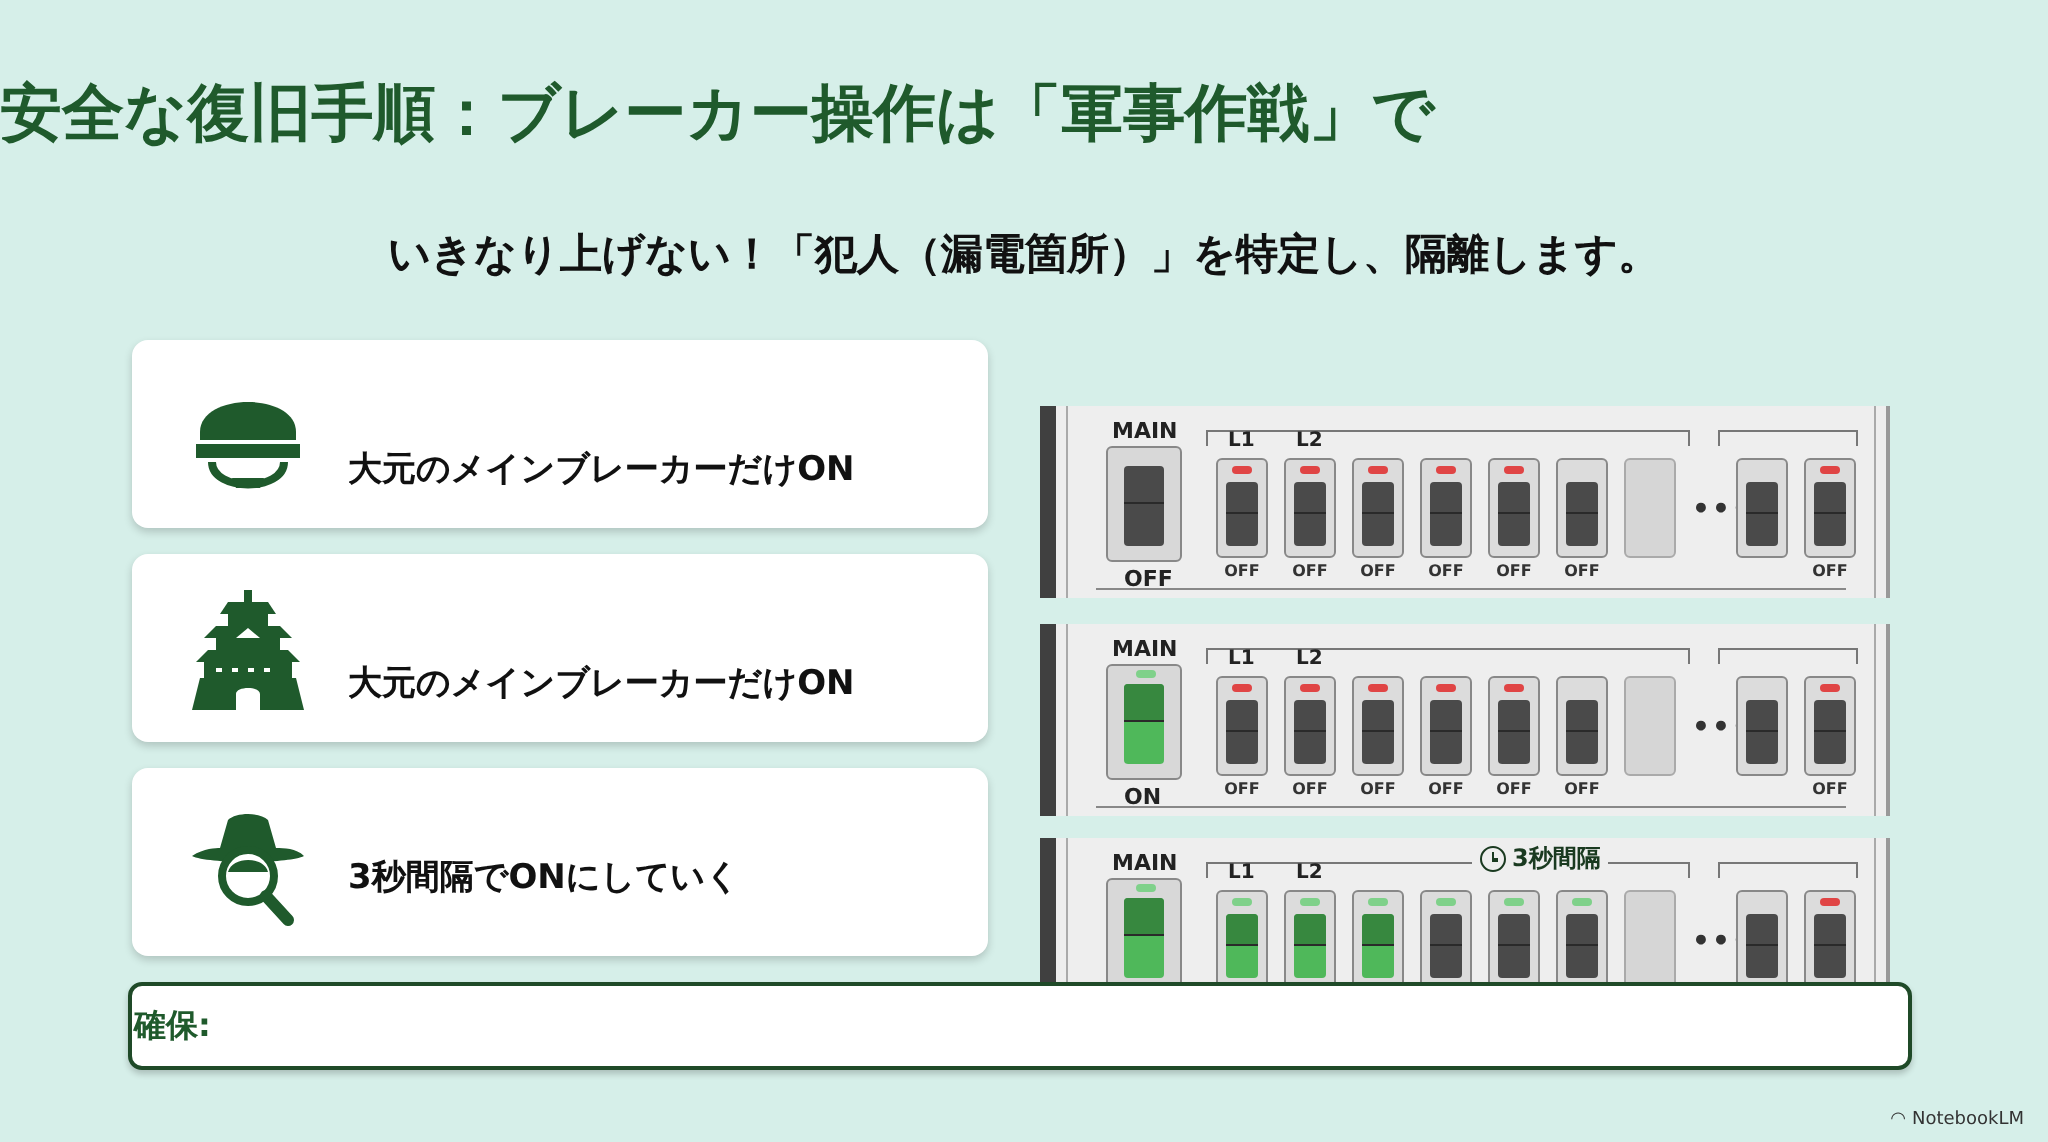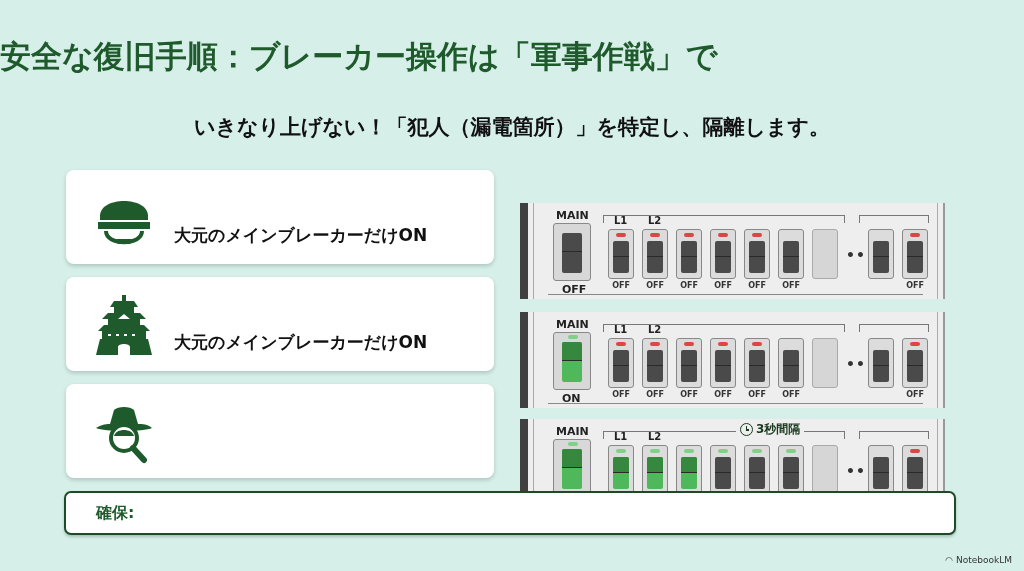--- a/index.html
+++ b/index.html
@@ -115,21 +115,21 @@
       position: absolute; left: 148px; top: 84px; width: 140px; height: 2px; background: #1f5a2c;
     }
     .arrow::after {
       content: ""; position: absolute; right: -8px; top: -4px;
       border-left: 9px solid #1f5a2c; border-top: 5px solid transparent; border-bottom: 5px solid transparent;
     }
     .footer-box {
       position: absolute; left: 64px; top: 491px; width: 892px; height: 44px;
       background: #fff; border: 2px solid #1f4a28; border-radius: 7px;
       box-shadow: 0 2px 3px rgba(0,0,0,0.2);
-      display: flex; align-items: center; padding-left: 30px;
+      display: flex; align-items: center; padding-left: 1px;
       font-size: 16px; font-weight: bold; white-space: nowrap;
     }
     .footer-box .key { color: #1f5a2c; margin-right: 6px; }
     .footer-box .msg { color: #111; }
     .brand {
       position: absolute; right: 12px; bottom: 6px; font-size: 9px; color: #333;
       display: flex; align-items: center; gap: 3px;
     }
   </style>
 </head>
@@ -174,20 +174,21 @@
 <div class="step-card three" style="top:384px;">
   <div class="icon">
     <svg width="64" height="64" viewBox="0 0 64 64">
       <path d="M4 28 C10 24 16 24 18 24 L22 10 C26 6 38 6 42 10 L46 24 C50 24 56 24 60 28 C52 32 12 32 4 28 Z" fill="#1f5a2c"></path>
       <circle cx="32" cy="38" r="13" fill="#fff" stroke="#1f5a2c" stroke-width="4"></circle>
       <path d="M22 36 C24 28 40 28 42 36 Z" fill="#1f5a2c"></path>
       <line x1="41" y1="48" x2="52" y2="60" stroke="#1f5a2c" stroke-width="6" stroke-linecap="round"></line>
     </svg>
   </div>
   <div class="step-desc">
+    <div>3秒間隔でONにしていく</div>
   </div>
 </div>
 
 <div id="panels">
     <div class="panel" style="top: 168px;">
       <div class="inner-left"></div>
       <div class="inner-right"></div>
       <div class="baseline"></div>
       <div class="bracket" style="left:75px;width:242px;"></div>
       <div class="bracket" style="left:331px;width:70px;"></div>

